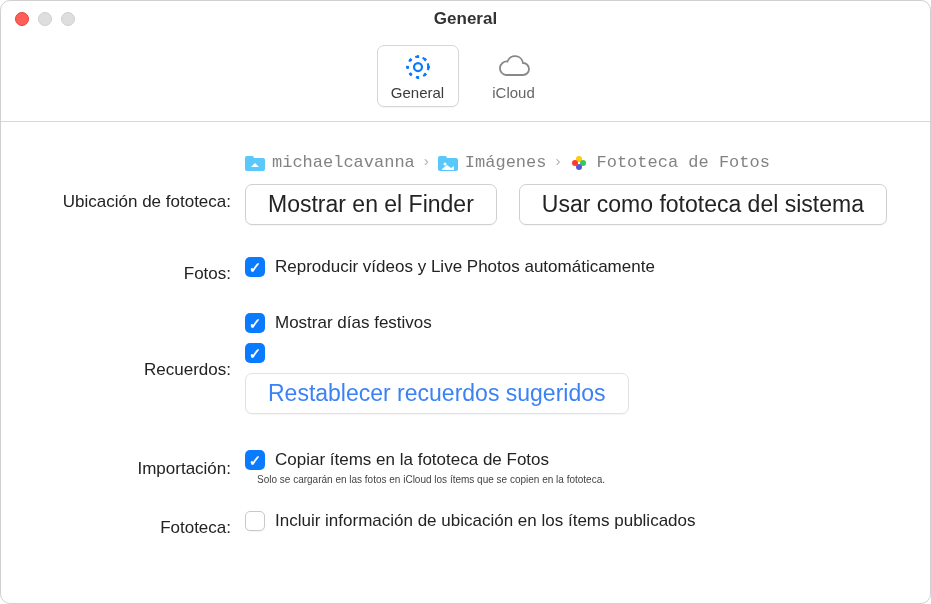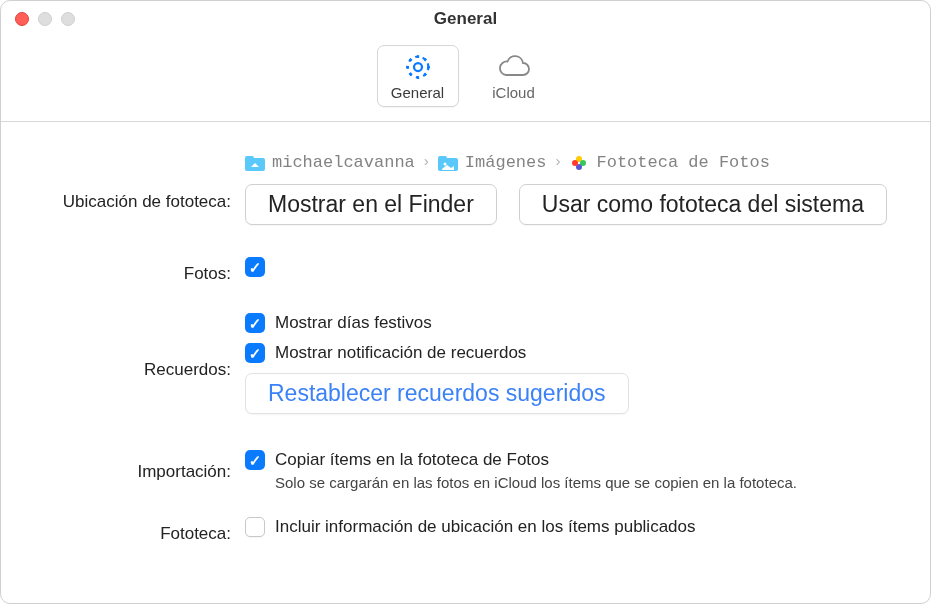--- a/index.html
+++ b/index.html
@@ -160,24 +160,24 @@
       box-shadow: 0 1px 1px rgba(0,0,0,0.04);
     }
     .checkmark {
       color: #fff;
       font-size: 15px;
       font-weight: 700;
       line-height: 1;
     }
     .section-gap { height: 20px; }
     .help-text {
-      font-size: 15px;
+      font-size: 10px;
       color: #444;
       margin-top: 2px;
-      margin-left: 30px;
+      margin-left: 12px;
     }
   </style>
 </head>
 <body>
 
 <div class="window">
 
   <div class="titlebar">
     <div class="traffic-lights">
       <div class="traffic-light tl-red"></div>
@@ -250,40 +250,40 @@
       </div>
     </div>
 
     <div class="row">
       <div class="row-label">Fotos:</div>
       <div class="row-body">
         <div class="chk-line">
           <span class="checkbox checked">
               <span class="checkmark">✓</span>
             </span>
+          <span>Reproducir vídeos y Live Photos automáticamente</span>
         </div>
       </div>
     </div>
 
     <div class="section-gap"></div>
 
     <div class="row">
       <div class="row-label">Recuerdos:</div>
       <div class="row-body">
         <div class="chk-line">
           <span class="checkbox checked">
               <span class="checkmark">✓</span>
             </span>
           <span>Mostrar días festivos</span>
         </div>
         <div class="chk-line">
           <span class="checkbox checked">
               <span class="checkmark">✓</span>
             </span>
-          <span>Mostrar notificación de recuerdos</span>
         </div>
         <div class="chk-line" style="margin-top:4px;">
           <button class="btn disabled">Restablecer recuerdos sugeridos</button>
         </div>
       </div>
     </div>
 
     <div class="section-gap"></div>
 
     <div class="row">

